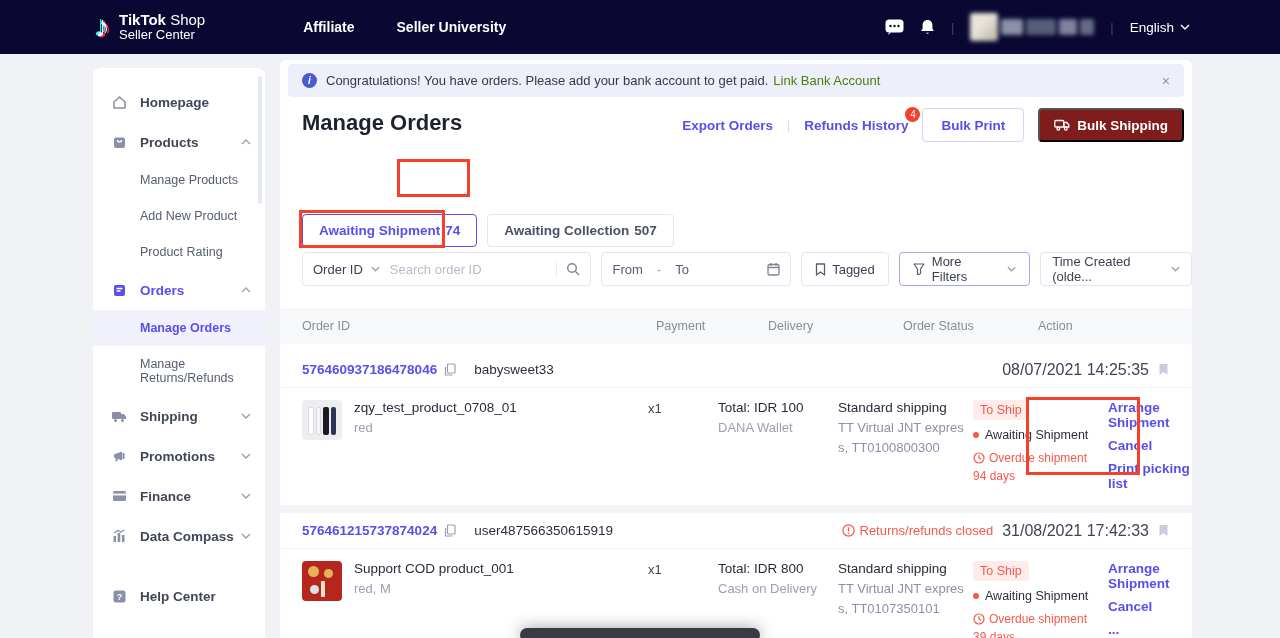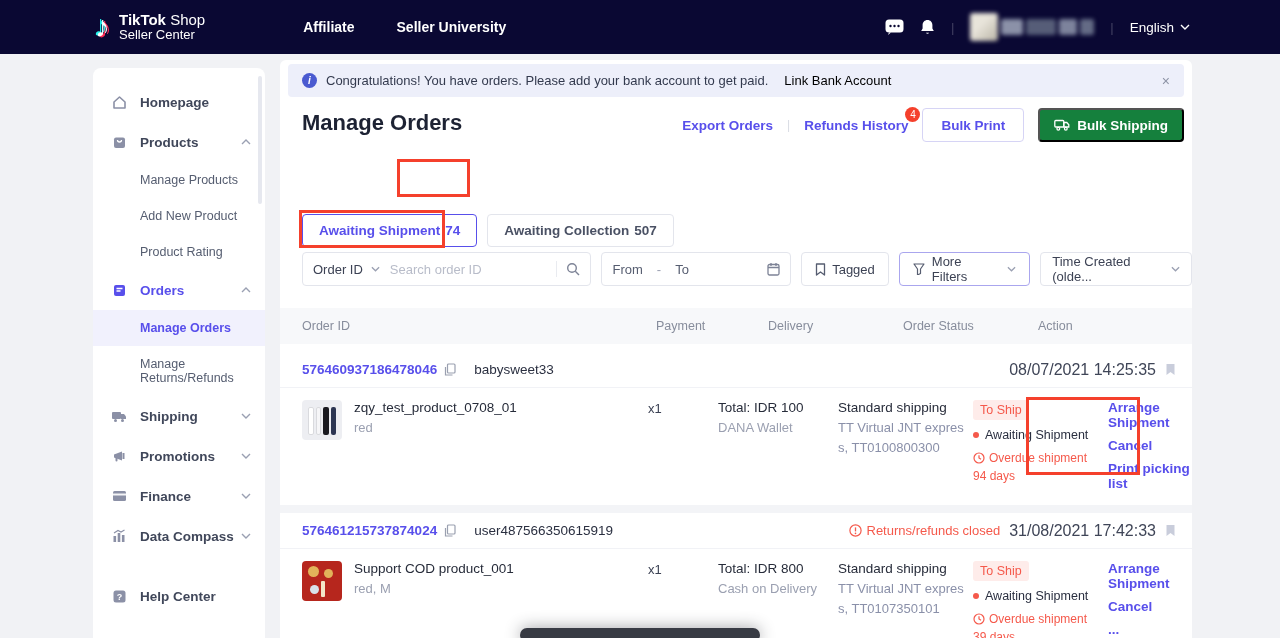--- a/index.html
+++ b/index.html
@@ -41,32 +41,32 @@
   .side-item.purple .chev { color:#584feb; }
   .clip-item { height:13px; overflow:hidden; }
   .help-row { margin-top:7px; background:#fff; }
 
   
   .main { position:absolute; left:280px; top:60px; width:912px; height:578px; background:#fff; border-radius:6px 6px 0 0; z-index:6; }
 
   .banner { position:absolute; left:8px; top:4px; width:896px; height:33px; background:#edeffa; border-radius:4px; display:flex; align-items:center; padding:0 14px; }
   .banner-info { width:15px; height:15px; border-radius:50%; background:#4a5ad0; color:#fff; font-size:10px; font-weight:700; display:flex; align-items:center; justify-content:center; margin-right:9px; font-style:italic; }
   .banner-text { font-size:13px; color:#333a4e; }
-  .banner-link { font-size:13px; color:#000000; margin-left:16px; cursor:pointer; }
+  .banner-link { font-size:13px; color:#4d7c0f; margin-left:5px; cursor:pointer; }
   .banner-close { margin-left:auto; color:#8d93a5; font-size:14px; cursor:pointer; }
 
   .head-row { position:absolute; left:0; top:42px; width:912px; height:44px; }
   .page-title { position:absolute; left:22px; top:8px; font-size:22px; font-weight:700; color:#1d2233; }
   .head-actions { position:absolute; right:8px; top:6px; display:flex; align-items:center; gap:14px; }
   .txt-link { color:#584feb; font-size:13.5px; font-weight:700; cursor:pointer; }
   .head-div { color:#d9dce4; font-size:12px; }
   .exp-hist-wrap { position:relative; }
   .badge-4 { position:absolute; top:-9px; right:-12px; min-width:15px; height:15px; border-radius:8px; background:#f5402c; color:#fff; font-size:10px; display:flex; align-items:center; justify-content:center; padding:0 3px; }
   .btn-outline { height:34px; padding:0 18px; border:1px solid #d6d4f5; border-radius:4px; background:#fff; color:#584feb; font-size:13.5px; font-weight:700; display:flex; align-items:center; cursor:pointer; }
-  .btn-fill { height:34px; padding:0 14px; border-radius:4px; background:#15803d; color:#fff; font-size:13.5px; font-weight:700; display:flex; align-items:center; gap:7px; cursor:pointer; }
+  .btn-fill { height:34px; padding:0 14px; border-radius:4px; background:#7f1d1d; color:#fff; font-size:13.5px; font-weight:700; display:flex; align-items:center; gap:7px; cursor:pointer; }
 
   .tabs { position:absolute; left:0; top:100px; width:912px; height:37px; display:flex; gap:29px; padding-left:26px; border-bottom:1px solid #edeef3; }
   .tab { font-size:14px; color:#4a5164; font-weight:700; cursor:pointer; padding-top:11px; }
   .tab .tab-count { margin-left:4px; }
   .tab.active { color:#584feb; }
   .tab .count-muted { color:#9ba1b2; font-weight:400; margin-left:4px; }
 
   .subtabs { position:absolute; left:22px; top:154px; display:flex; gap:10px; }
   .subtab { height:33px; padding:0 16px; border:1px solid #e3e5ec; border-radius:4px; background:#fff; display:flex; align-items:center; font-size:13.5px; color:#4a5164; font-weight:700; cursor:pointer; }
   .subtab.active { border-color:#584feb; color:#584feb; }
@@ -89,21 +89,21 @@
   .f-time { width:152px; padding:0 11px; cursor:pointer; }
   .f-time .chev { margin-left:auto; color:#9aa0b2; display:flex; }
 
   .thead { position:absolute; left:0; top:248px; width:912px; height:36px; background:#f7f8fa; display:flex; align-items:center; font-size:12.5px; color:#878d9c; }
   .th { position:absolute; }
   .th0{left:22px}.th1{left:376px}.th2{left:488px}.th3{left:623px}.th4{left:758px}
 
   .order { position:absolute; left:0; width:912px; background:#fff; }
   .o1 { top:292px; height:145px; }
   .o2 { top:453px; height:125px; overflow:hidden; }
-  .o-head { display:flex; align-items:center; height:36px; padding:0 16px 0 22px; border-bottom:1px solid #f1f2f6; }
+  .o-head { display:flex; align-items:center; height:36px; padding:0 23px 0 22px; border-bottom:1px solid #f1f2f6; }
   .o-id { color:#584feb; font-size:13.5px; font-weight:700; cursor:pointer; }
   .copy-ic { margin-left:7px; color:#9aa0b0; display:flex; cursor:pointer; }
   .o-buyer { margin-left:18px; font-size:13.5px; color:#2a2f40; }
   .o-right { margin-left:auto; display:flex; align-items:center; gap:9px; }
   .o-flag { color:#f5594b; font-size:13px; display:flex; align-items:center; gap:5px; }
   .o-time { font-size:16px; color:#3f4557; }
   .bkmark { color:#c9cddb; display:flex; cursor:pointer; }
 
   .o-body { display:flex; padding:12px 0 0 22px; }
   .c-prod { width:346px; display:flex; }

